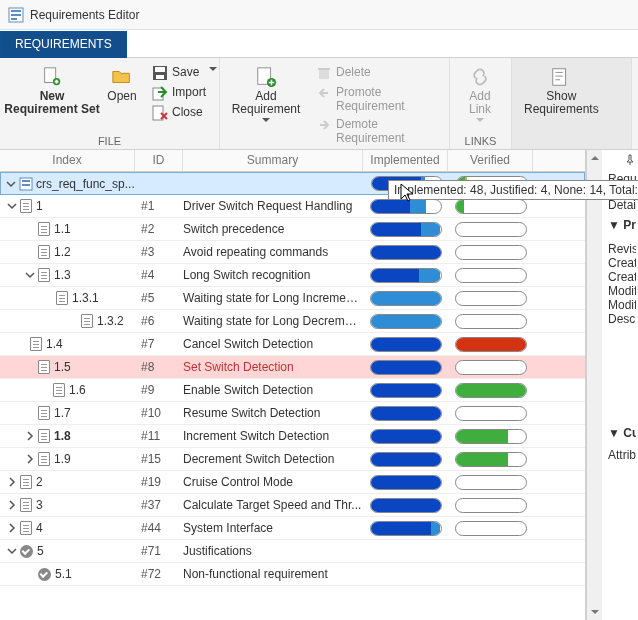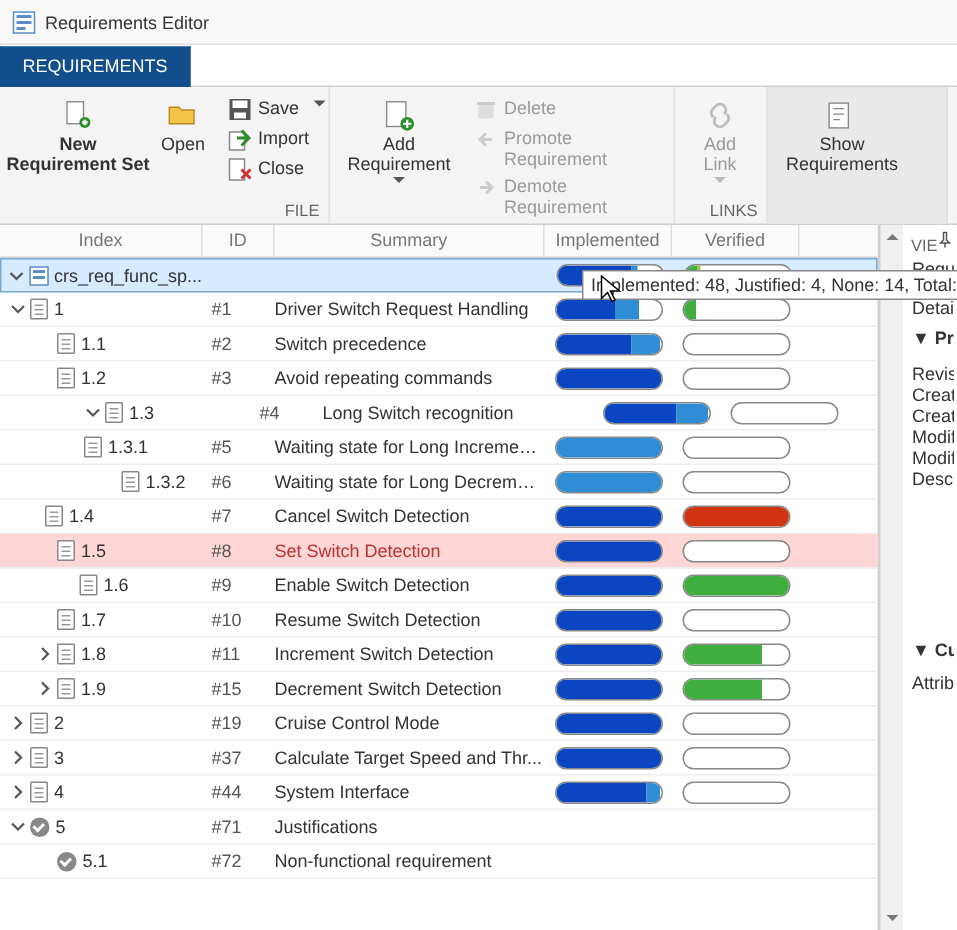--- a/index.html
+++ b/index.html
@@ -4,21 +4,21 @@
 <style>
   * { box-sizing: border-box; margin: 0; padding: 0; font-family: "Segoe UI", Arial, sans-serif; font-size: 12px; color: #333; }
   body { background: #fff; width: 638px; height: 620px; overflow: hidden; }
   .titlebar { height: 30px; background: #f8f8f8; border-bottom: 1px solid #e0e0e0; display: flex; align-items: center; padding: 0 8px; }
   .titlebar .app-icon { width:16px; height:16px; margin-right:6px; }
   .tabstrip { height: 28px; background: #fff; border-bottom: 1px solid #d0d0d0; display:flex; }
   .tab { border: 1px solid #0b5394; border-bottom: none; background:#124e8c; color:#fff; padding:5px 14px; position:relative; top:1px; font-size:12px;}
   .ribbon { background:#f4f4f4; border-bottom:1px solid #d0d0d0; display:flex; height:92px;}
   .ribbon-group { display:flex; flex-direction:column; border-right:1px solid #e0e0e0; padding:4px 6px 2px; }
   .rg-body { display:flex; gap:4px; align-items:flex-start; flex:1; }
-  .rg-label { text-align:right; font-size:11px; color:#666; padding-top:2px;}
+  .rg-label { text-align:center; font-size:11px; color:#666; padding-top:2px;}
   .big-btn { display:flex; flex-direction:column; align-items:center; justify-content:flex-start; padding:4px 6px; min-width:64px; gap:2px; cursor:pointer;}
   .big-btn .ricon { width:22px; height:22px; }
   .big-btn .lbl { text-align:center; line-height:13px; }
   .small-col { display:flex; flex-direction:column; gap:2px; padding:2px 4px;}
   .small-btn { display:flex; align-items:flex-start; gap:4px; padding:1px 2px; cursor:pointer;}
   .small-btn .ricon { width:16px; height:16px; flex:none;}
   .muted { color:#9a9a9a; }
   .main { display:flex; height:470px; position:relative;}
   .grid-area { flex:1; display:flex; flex-direction:column; border-right:1px solid #d0d0d0; position:relative;}
   .grid-head { display:flex; height:22px; border-bottom:1px solid #d0d0d0; background:#fafafa;}
@@ -283,21 +283,21 @@
           <div class="cell-impl">
             <div class="bar">
               <div class="seg" style="width: 100%; background: rgb(11, 70, 194);"></div>
             </div>
           </div>
           <div class="cell-ver">
             <div class="bar"></div>
           </div>
         </div>
         <div class="row">
-          <div class="cell-index" style="padding-left: 24px; margin-left: 32px;">
+          <div class="cell-index" style="padding-left: 24px;">
             <span class="twisty">
               <svg width="10" height="10">
                 <path d="M1 3l4 4 4-4" fill="none" stroke="#555" stroke-width="1.5"></path>
               </svg>
             </span>
             <span class="doc-icon"></span>
             <span>1.3</span>
           </div>
           <div class="cell-id">#4</div>
           <div class="cell-summary">Long Switch recognition</div>
@@ -411,21 +411,21 @@
           <div class="cell-impl">
             <div class="bar">
               <div class="seg" style="width: 100%; background: rgb(11, 70, 194);"></div>
             </div>
           </div>
           <div class="cell-ver">
             <div class="bar"></div>
           </div>
         </div>
         <div class="row">
-          <div class="cell-index" style="padding-left: 24px;">
+          <div class="cell-index" style="padding-left: 24px; font-weight: bold;">
             <span class="twisty">
               <svg width="10" height="10">
                 <path d="M3 1l4 4-4 4" fill="none" stroke="#555" stroke-width="1.5"></path>
               </svg>
             </span>
             <span class="doc-icon"></span>
             <span>1.8</span>
           </div>
           <div class="cell-id">#11</div>
           <div class="cell-summary">Increment Switch Detection</div>

